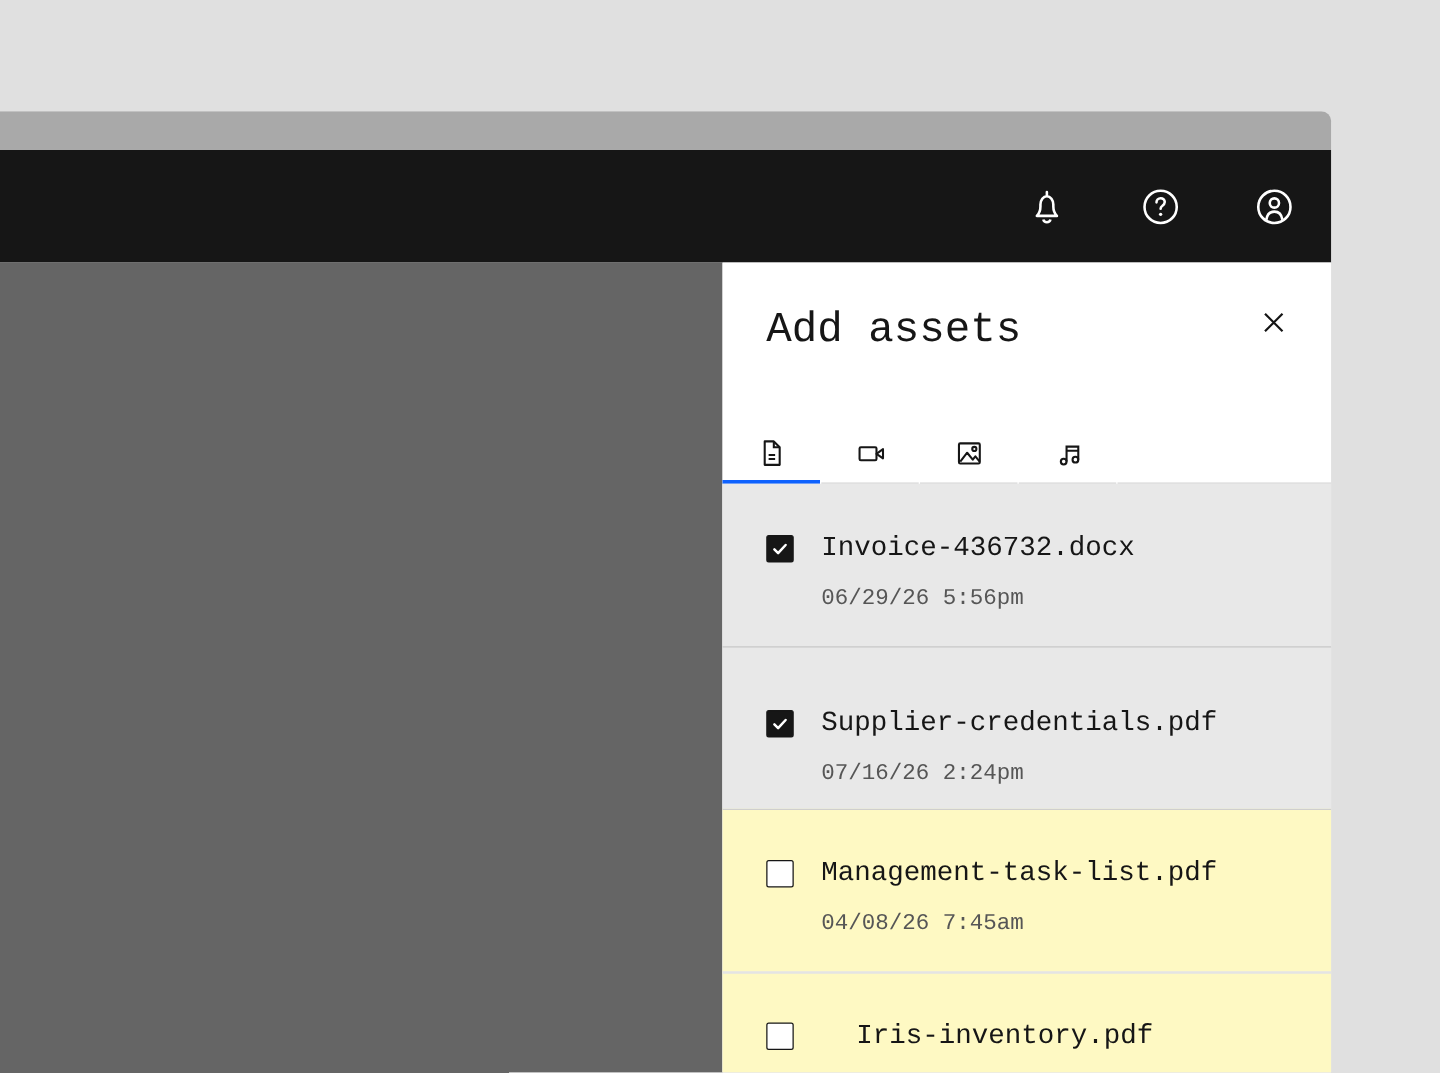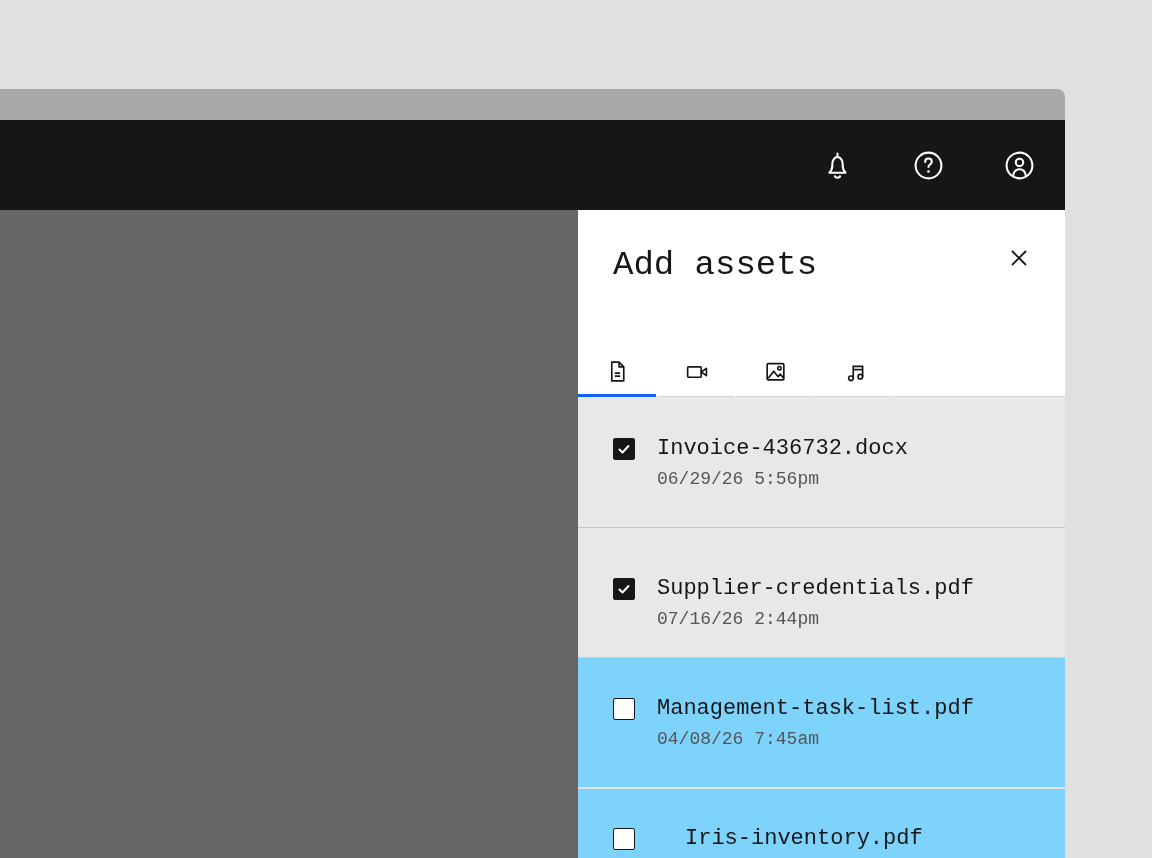--- a/index.html
+++ b/index.html
@@ -43,36 +43,36 @@
   .tab {
     width:78px; margin-right:1px; display:flex; align-items:center; justify-content:center;
     border-bottom:1px solid #d4d4d4; background:none; cursor:pointer; border-top:none;
     border-left:none; border-right:none; padding:0 0 2px 0;
   }
   .tab.selected { border-bottom:3px solid #0f62fe; padding-bottom:0; }
   .tabs-filler { flex:1; border-bottom:1px solid #d4d4d4; }
   .asset-list { flex:1; display:flex; flex-direction:column; }
   .row {
     height:130px; display:flex; padding:40px 0 0 35px; cursor:pointer;
-    background:#7dd3fc;
+    background:#fef9c3;
   }
   .row.sel { background:#e8e8e8; }
   .row.div-dark { border-top:1px solid #c6c6c6; height:130px; padding-top:49px; }
   .row.div-mid  { border-top:1px solid #cecece; padding-top:39px; }
   .row.div-light{ border-top:2px solid #e4e4e4; padding-top:38px; }
   .row:last-child { flex:1;gap:28px; }
   .cb {
     width:22px; height:22px; flex:0 0 auto; margin-top:1px;
     border:1.5px solid #161616; border-radius:2px; background:#ffffff;
     display:flex; align-items:center; justify-content:center;
   }
   .cb.checked { background:#161616; border-color:#161616; }
   .meta { margin-left:22px; }
   .fname { font-size:22px; line-height:24px; color:#161616;text-align:right; }
-  .fdate { font-size:18px; line-height:22px; color:#565656; margin-top:7px; }
+  .fdate { font-size:18px; line-height:22px; color:#565656; margin-top:17px; }
   svg { display:block; }
 </style>
 </head>
 <body>
 
 <div class="window">
 
   <div class="titlebar"></div>
 
   <div class="appheader">
@@ -178,21 +178,21 @@
         </div>
 
         <div class="row sel div-dark">
           <span class="cb checked">
             <svg width="14" height="14" viewBox="0 0 14 14" fill="none" stroke="#ffffff" stroke-width="2">
               <path d="M2.5 7.5l3 3 6-6.5" stroke-linecap="round" stroke-linejoin="round"></path>
             </svg>
           </span>
           <div class="meta">
             <div class="fname">Supplier-credentials.pdf</div>
-            <div class="fdate">07/16/26 2:44pm</div>
+            <div class="fdate">07/16/26 2:24pm</div>
           </div>
         </div>
 
         <div class="row div-mid">
           <span class="cb"></span>
           <div class="meta">
             <div class="fname">Management-task-list.pdf</div>
             <div class="fdate">04/08/26 7:45am</div>
           </div>
         </div>

